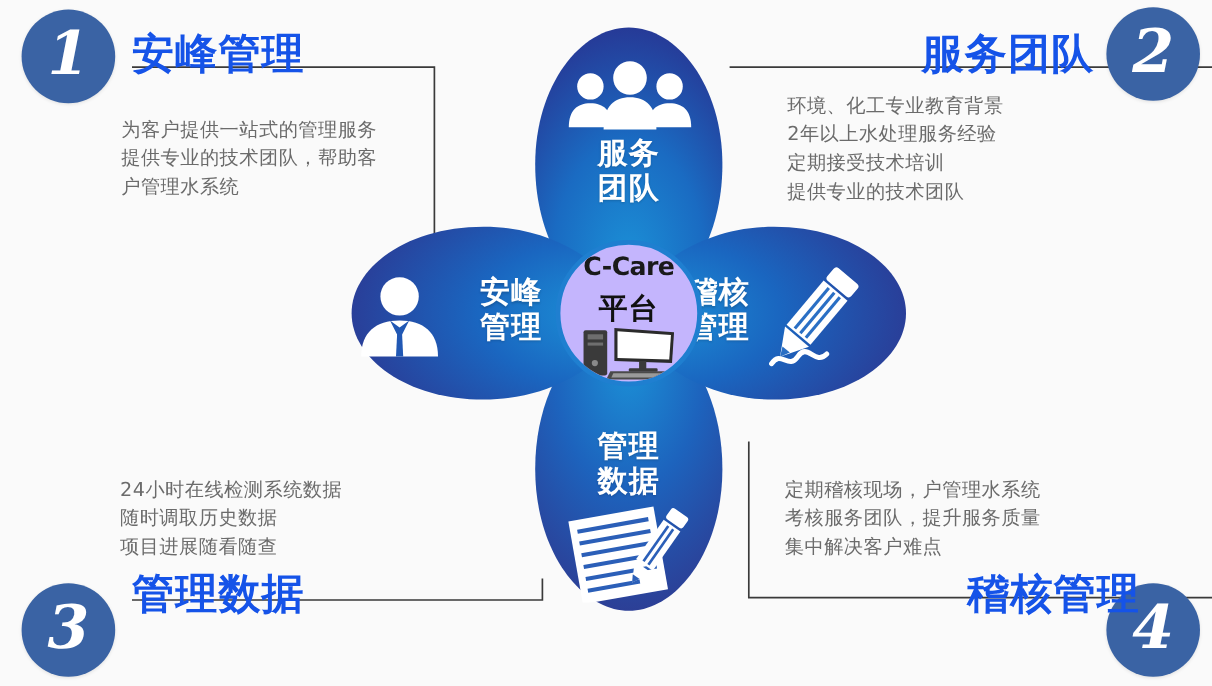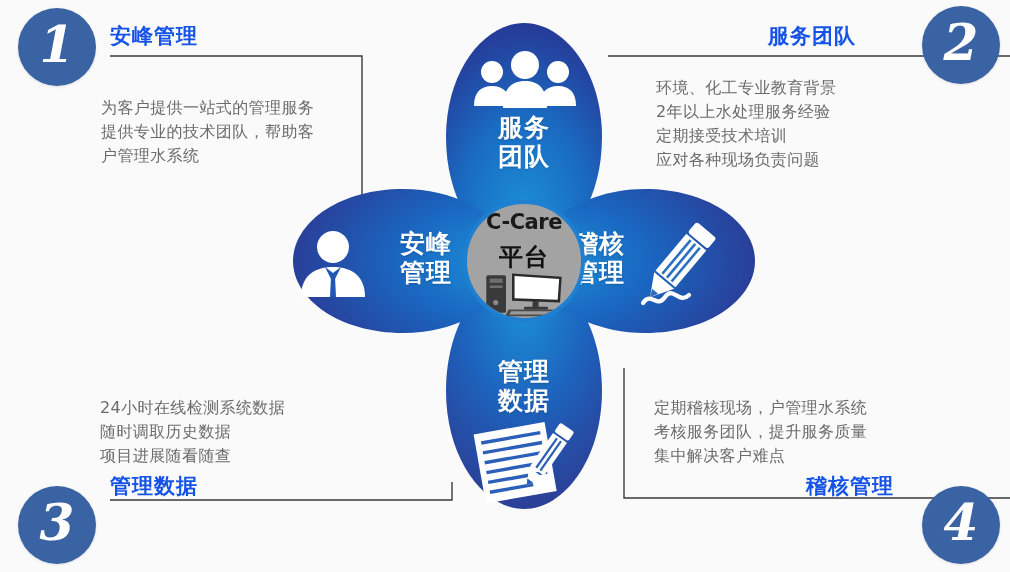--- a/index.html
+++ b/index.html
@@ -28,21 +28,21 @@
   #badge1{left:18px;top:8px;}
   #badge2{left:922px;top:6px;}
   #badge3{left:18px;top:486px;}
   #badge4{left:922px;top:486px;}
 
   
   .sec-title{
     position:absolute;
     color:#1553e8;
     font-weight:700;
-    font-size:21px;
+    font-size:35px;
     letter-spacing:1px;
     white-space:nowrap;
     user-select:none;
   }
   #title1{left:110px;top:22px;}
   #title2{left:768px;top:22px;}
   #title3{left:110px;top:472px;}
   #title4{left:770px;top:472px;margin-left:36px;}
 
   
@@ -62,21 +62,21 @@
 
   
   #connectors{position:absolute;left:0;top:0;width:1010px;height:572px;pointer-events:none;}
 
   
   #flower{position:absolute;left:255px;top:5px;width:520px;height:525px;}
 
   .hub{
     position:absolute;left:208px;top:195px;width:122px;height:122px;
     border-radius:50%;
-    background:#a3a3a3;
+    background:#c4b5fd;
     border:4px solid #1f7fd0;
     box-sizing:border-box;
     overflow:hidden;
     z-index:5;
     display:flex;flex-direction:column;align-items:center;
   }
   .hub-ccare{
     margin-top:8px;
     font-size:21px;font-weight:700;color:#1a1a1a;
     letter-spacing:-.5px;line-height:1;
@@ -128,21 +128,21 @@
 
   <div class="sec-body" id="body1">
     <div>为客户提供一站式的管理服务</div>
     <div>提供专业的技术团队，帮助客</div>
     <div>户管理水系统</div>
   </div>
   <div class="sec-body" id="body2">
     <div>环境、化工专业教育背景</div>
     <div>2年以上水处理服务经验</div>
     <div>定期接受技术培训</div>
-    <div>应对各种现场负责问题</div>
+    <div>提供专业的技术团队</div>
   </div>
   <div class="sec-body" id="body3">
     <div>24小时在线检测系统数据</div>
     <div>随时调取历史数据</div>
     <div>项目进展随看随查</div>
   </div>
   <div class="sec-body" id="body4">
     <div>定期稽核现场，户管理水系统</div>
     <div>考核服务团队，提升服务质量</div>
     <div>集中解决客户难点</div>

